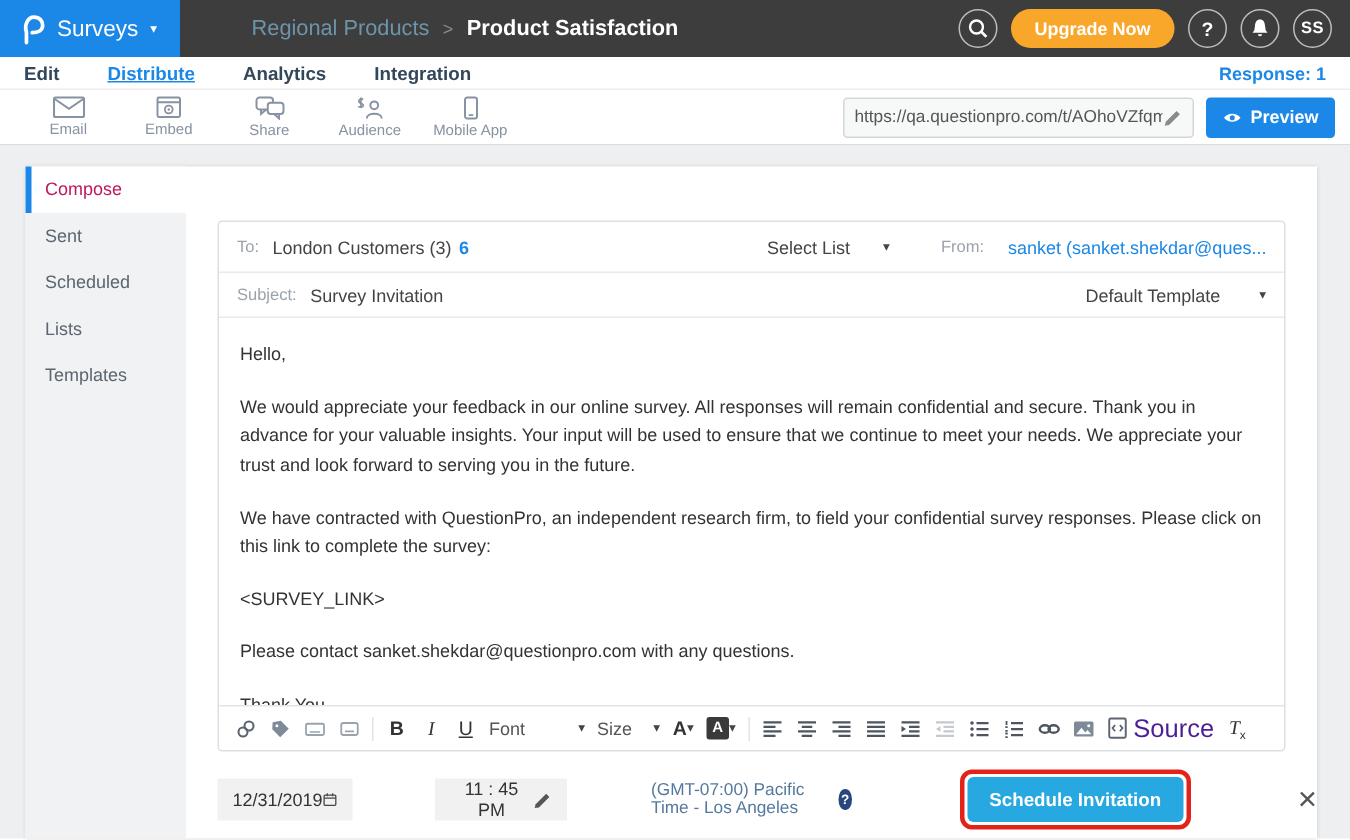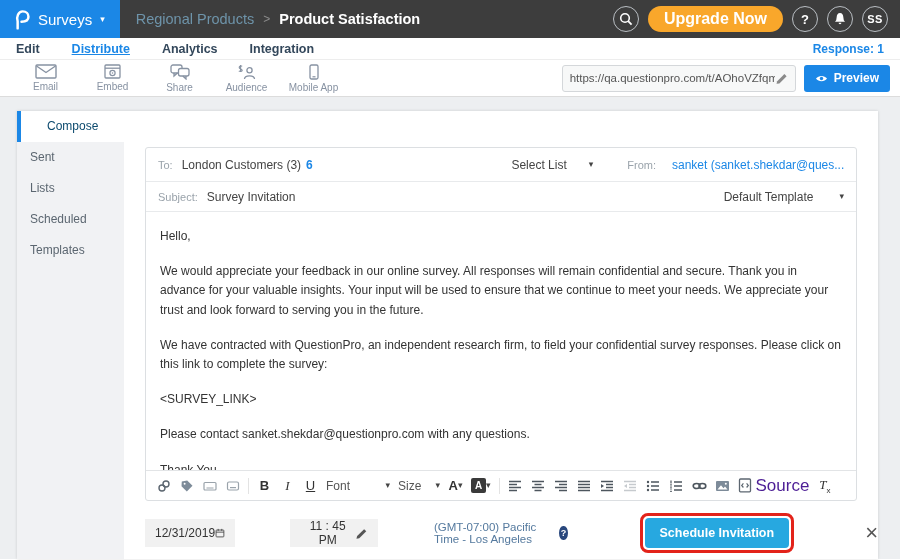--- a/index.html
+++ b/index.html
@@ -1,32 +1,32 @@
 <!DOCTYPE html>
 <html><head>
 <meta charset="utf-8">
 <style>
   * { box-sizing: border-box; margin: 0; padding: 0; }
   html,body { width:900px; height:560px; }
   body { font-family:"Liberation Sans","DejaVu Sans",sans-serif; overflow:hidden; background:#fff; }
   svg { display:block; }
 
   
-  .topbar { height:38px; background:#3d3d3d; display:flex; align-items:center; }
+  .topbar { height:38px; background:#3d3d3d; display:flex; align-items:center;gap:32px; }
   .brand { height:38px; background:#1b87e6; display:flex; align-items:center; gap:8px; padding:0 15px 0 13px; cursor:pointer; }
   .brand-label { color:#fff; font-size:15px; }
   .caret { font-size:9px; line-height:1; }
   .caret-w { color:#fff; }
   .crumbs { margin-left:16px; display:flex; align-items:center; gap:9px; font-size:14.5px; }
   .crumb-parent { color:#6e94aa; cursor:pointer; }
   .crumb-sep { color:#8c8c8c; font-size:12px; }
   .crumb-cur { color:#fff; font-weight:700; }
   .top-actions { margin-left:auto; display:flex; align-items:center; gap:9px; padding-right:12px; }
   .circle-btn { width:26px; height:26px; border:1px solid #b9bec3; border-radius:50%; display:flex; align-items:center; justify-content:center; color:#fff; font-size:13px; font-weight:700; cursor:pointer; flex:none; }
-  .upgrade { height:26px; background:#f9a72b; border-radius:13px; color:#fff; font-weight:700; font-size:16px; display:flex; align-items:center; padding:0 16px; cursor:pointer; }
+  .upgrade { height:26px; background:#f9a72b; border-radius:13px; color:#fff; font-weight:700; font-size:12px; display:flex; align-items:center; padding:0 16px; cursor:pointer; }
   .avatar-text { font-size:11px; font-weight:700; letter-spacing:.3px; }
 
   
   .survey-nav { height:22px; display:flex; align-items:center; gap:32px; padding:0 16px; border-bottom:1px solid #ededed; background:#fff; font-size:12.5px; font-weight:700; color:#33475b; }
   .nav-link { cursor:pointer; }
   .nav-link.active { color:#1b87e6; text-decoration:underline; }
   .response { margin-left:auto; color:#1b87e6; font-weight:700; font-size:12px; }
 
   
   .channelbar { height:37px; display:flex; align-items:center; padding:0 10px 0 12px; border-bottom:1px solid #dcdcdc; background:#fff; }
@@ -35,21 +35,21 @@
   .chan-right { margin-left:auto; display:flex; align-items:center; gap:8px; }
   .url-box { width:234px; height:27px; background:#f7f8f8; border:1px solid #d4d7da; border-radius:3px; display:flex; align-items:center; padding:0 7px; font-size:11.5px; color:#555; cursor:text; }
   .url-text { white-space:nowrap; overflow:hidden; flex:1; }
   .preview-btn { height:27px; background:#1b87e6; border-radius:3px; color:#fff; font-size:12px; font-weight:700; display:flex; align-items:center; gap:6px; padding:0 11px; cursor:pointer; }
 
   
   .main { height:462px; background:#edeff1; padding:14px 0 0 17px; }
   .card { width:861px; height:448px; background:#fff; box-shadow:0 0 3px rgba(0,0,0,.14); display:flex; }
   .menu { width:107px; background:#f1f2f4; flex:none; }
   .menu-item { height:31px; line-height:31px; padding-left:13px; font-size:12px; color:#5b6670; cursor:pointer; }
-  .menu-item.active { background:#fff; border-left:4px solid #1b87e6; padding-left:26px; color:#0c4a6e; }
+  .menu-item.active { background:#fff; border-left:4px solid #1b87e6; padding-left:9px; color:#be185d; }
   .content { flex:1; padding:36px 0 0 21px; }
 
   .form { width:712px; border:1px solid #dcdfe2; border-radius:3px; background:#fff; }
   .frow { display:flex; align-items:center; padding:0 12px; border-bottom:1px solid #e8eaec; font-size:12px; color:#444; }
   .to-row { height:34px; }
   .subject-row { height:30px; }
   .flabel { color:#9aa3ab; font-size:11px; margin-right:9px; }
   .blue { color:#1b87e6; }
   .bold-count { font-weight:700; margin-left:5px; }
   .row-right { margin-left:auto; display:flex; align-items:center; }
@@ -193,22 +193,22 @@
         <span>Preview</span>
       </div>
     </div>
   </div>
 
   <div class="main">
     <div class="card">
       <div class="menu">
         <div class="menu-item active">Compose</div>
         <div class="menu-item">Sent</div>
+        <div class="menu-item">Scheduled</div>
         <div class="menu-item">Lists</div>
-        <div class="menu-item">Scheduled</div>
         <div class="menu-item">Templates</div>
       </div>
 
       <div class="content">
         <div class="form">
 
           <div class="frow to-row">
             <span class="flabel">To:</span>
             <span>London Customers (3)</span>
             <span class="blue bold-count">6</span>

